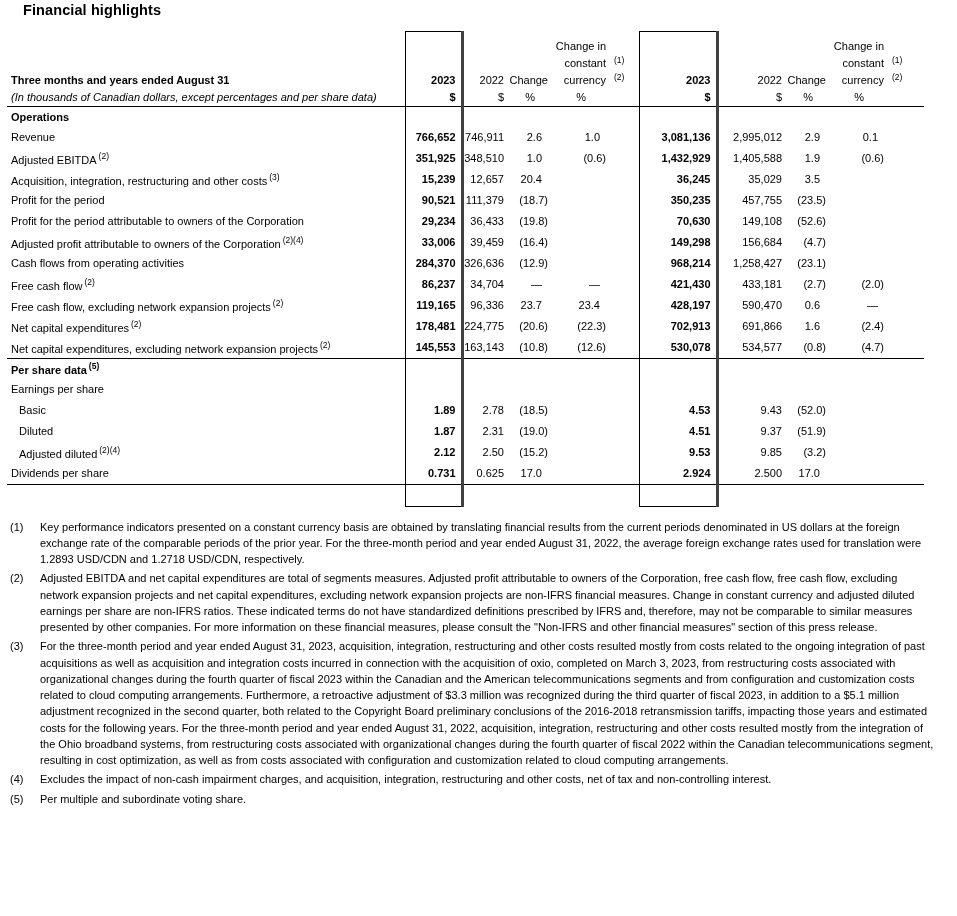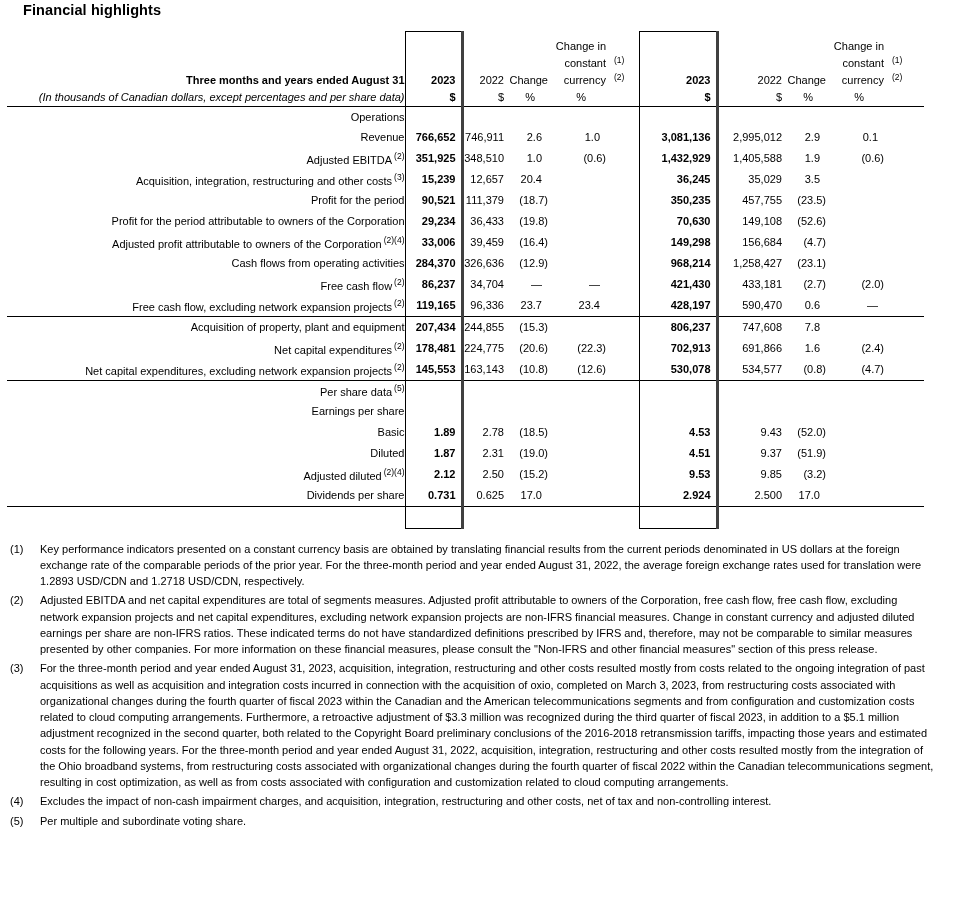--- a/index.html
+++ b/index.html
@@ -20,31 +20,31 @@
   .box-l{border-left:1px solid #000;}
   .box-r{border-right:3px solid #404040;}
   .box-t{border-top:1px solid #000;}
   .box-b{border-bottom:1px solid #000;}
 
   
   thead td{border-bottom:1px solid #000;padding-top:6px;}
   .hl{height:17px;line-height:17px;}
   .b{font-weight:bold;}
   .i{font-style:italic;}
-  .c-label{padding-left:4px;text-align:right;}
+  .c-label{padding-left:4px;text-align:left;}
   .pctc{padding-right:13px;}
   .pctc2{padding-right:20px;}
   .supcol{vertical-align:bottom;text-align:left;}
   .sup{font-size:8.5px;position:relative;top:-3px;padding-left:3px;line-height:17px;height:17px;}
 
   
   tr.r-data td{height:21px;vertical-align:middle;}
   tr.r-subheader td{height:21px;vertical-align:middle;margin-left:33px;}
   tr.r-section td{height:20px;vertical-align:middle;border-top:1px solid #000;}
-  tr.r-section td.c-label{font-weight:normal;}
+  tr.r-section td.c-label{font-weight:bold;}
   tr.rule-above td{border-top:1px solid #000;}
   td.c-label.indent{padding-left:12px;margin-top:34px;}
   .lsup{font-size:8.5px;vertical-align:5px;margin-left:2px;}
 
   
   tfoot td{height:21px;border-top:1px solid #000;}
 
   
   .footnotes{margin-top:12px;width:930px;}
   .footnote{display:flex;margin-bottom:3px;}
@@ -247,33 +247,20 @@
           <td class="c-label"><span>Free cash flow, excluding network expansion projects</span><span class="lsup">(2)</span></td>
           <td class="num v23 box-l box-r">119,165</td>
           <td class="num">96,336</td>
           <td class="num pad-extra">23.7</td>
           <td class="num pad-extra">23.4</td>
           <td class="supcol"></td>
           <td class="num v23 box-l box-r">428,197</td>
           <td class="num">590,470</td>
           <td class="num pad-extra">0.6</td>
           <td class="num pad-extra">—</td>
-          <td class="supcol"></td>
-        </tr>
-        <tr class="r-data rule-above">
-          <td class="c-label"><span>Acquisition of property, plant and equipment</span></td>
-          <td class="num v23 box-l box-r">207,434</td>
-          <td class="num">244,855</td>
-          <td class="num">(15.3)</td>
-          <td class="num"></td>
-          <td class="supcol"></td>
-          <td class="num v23 box-l box-r">806,237</td>
-          <td class="num">747,608</td>
-          <td class="num pad-extra">7.8</td>
-          <td class="num"></td>
           <td class="supcol"></td>
         </tr>
         <tr class="r-data">
           <td class="c-label"><span>Net capital expenditures</span><span class="lsup">(2)</span></td>
           <td class="num v23 box-l box-r">178,481</td>
           <td class="num">224,775</td>
           <td class="num">(20.6)</td>
           <td class="num">(22.3)</td>
           <td class="supcol"></td>
           <td class="num v23 box-l box-r">702,913</td>

